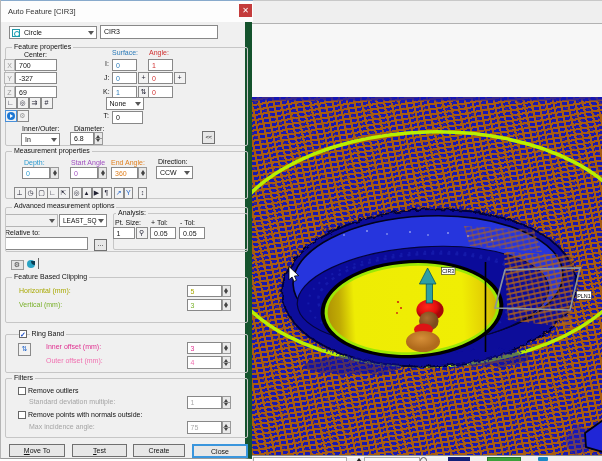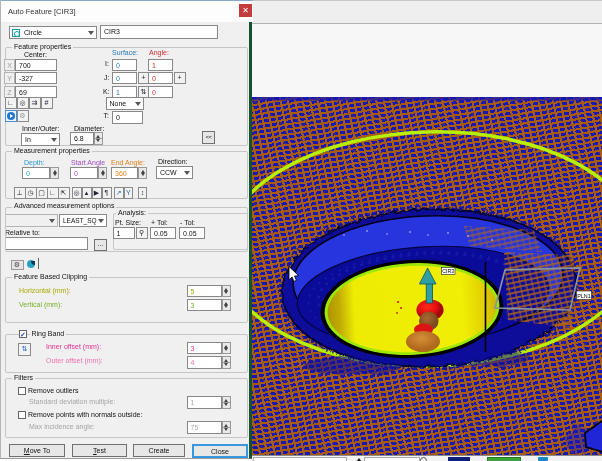--- a/index.html
+++ b/index.html
@@ -12,21 +12,21 @@
   #mesh{left:0;top:97px;width:350px;height:359px;
     background-color:#1717b4;
     background-image:
       repeating-linear-gradient(40deg, rgba(155,78,14,.35) 0 1px, rgba(0,0,0,0) 1px 13px),
       repeating-linear-gradient(-10deg, #a85c12 0 2.1px, rgba(0,0,0,0) 2.1px 5px),
       repeating-linear-gradient(78deg, #a85c12 0 2.1px, rgba(0,0,0,0) 2.1px 7.2px);
   }
   #statusbar{left:0;top:455px;width:350px;height:6px;background:#f2f2f2;border-top:1px solid #8a8a8a;box-sizing:border-box;}
   
   #dlg{left:0;top:0;width:252px;height:459px;background:#f0f0f0;
-       border-right:3px solid #14532d;border-bottom:1px solid #9a9a9a;border-left:1px solid #b5b5b5;box-sizing:border-box;
+       border-right:7px solid #14532d;border-bottom:1px solid #9a9a9a;border-left:1px solid #b5b5b5;box-sizing:border-box;
        font-size:7px;color:#111;}
   #titlebar{left:0;top:0;width:252px;height:22px;background:#fdfdfd;border-top:1px solid #88aacc;box-sizing:border-box;}
   #titletext{left:7px;top:7px;font-size:7.6px;color:#333;}
   #closebtn{left:238px;top:4px;width:13px;height:13px;background:#c43c3c;color:#fff;font-size:8px;line-height:13px;text-align:center;}
   .fld{position:absolute;background:#fff;border:1px solid #888;box-sizing:border-box;
        font-size:7px;line-height:11px;padding-left:3px;color:#111;overflow:hidden;}
   .fldd{background:#f0f0f0;border-color:#b5b5b5;color:#999;}
   .lbl{position:absolute;font-size:7px;white-space:nowrap;}
   .grp{position:absolute;border:1px solid #c6c6c6;border-radius:2px;box-sizing:border-box;}
   .grplbl{position:absolute;font-size:7px;background:#f0f0f0;padding:0 2px;white-space:nowrap;z-index:2;}

